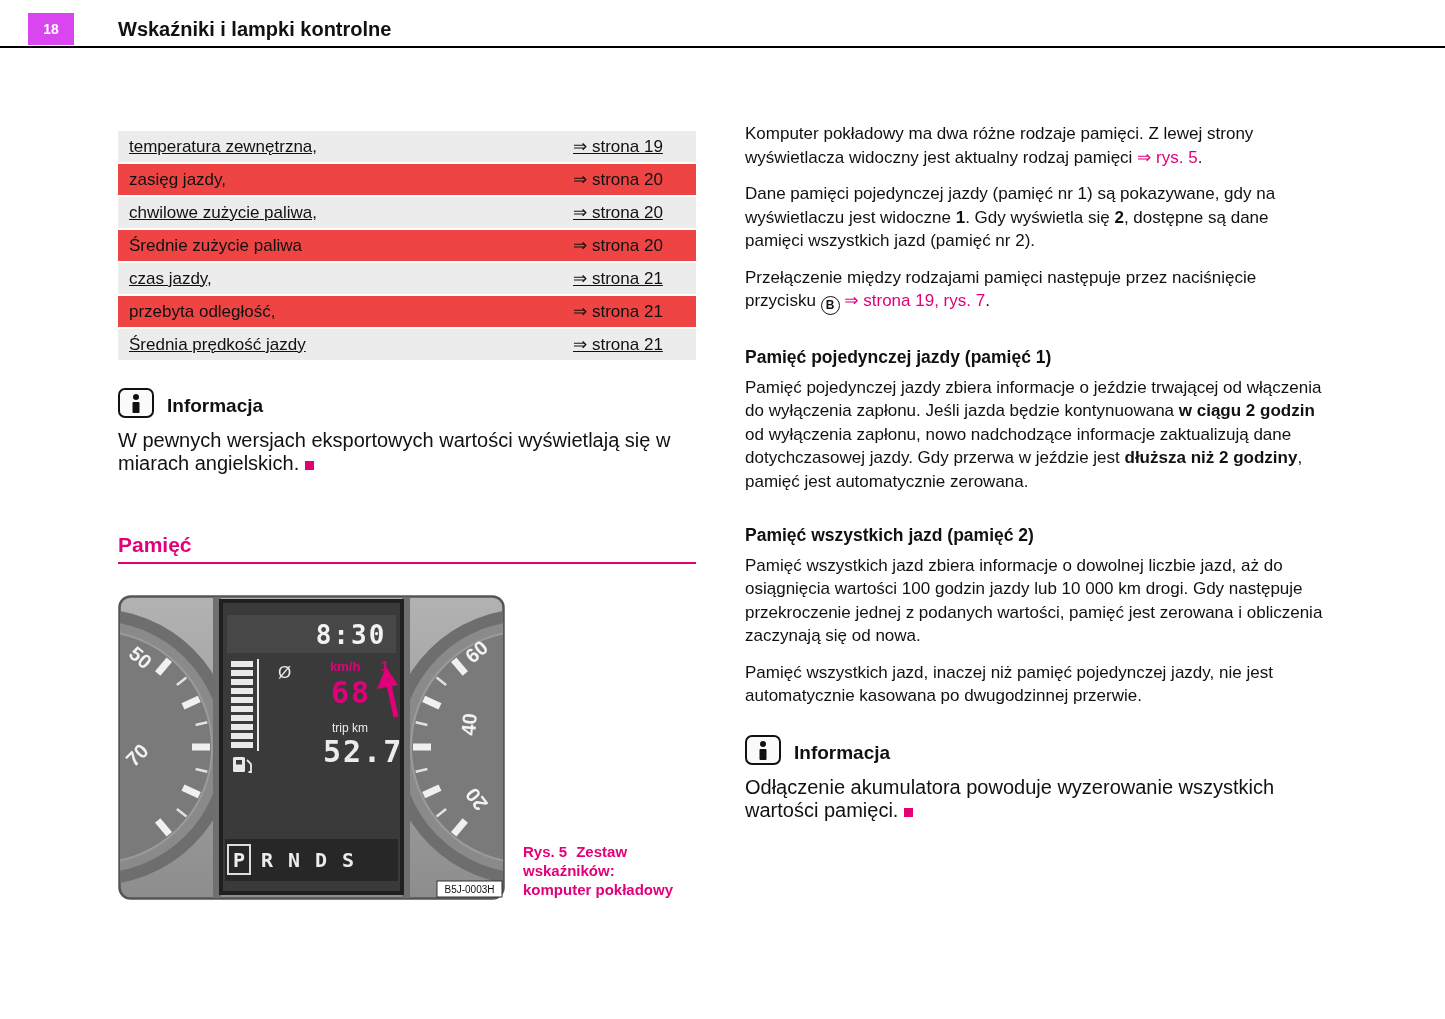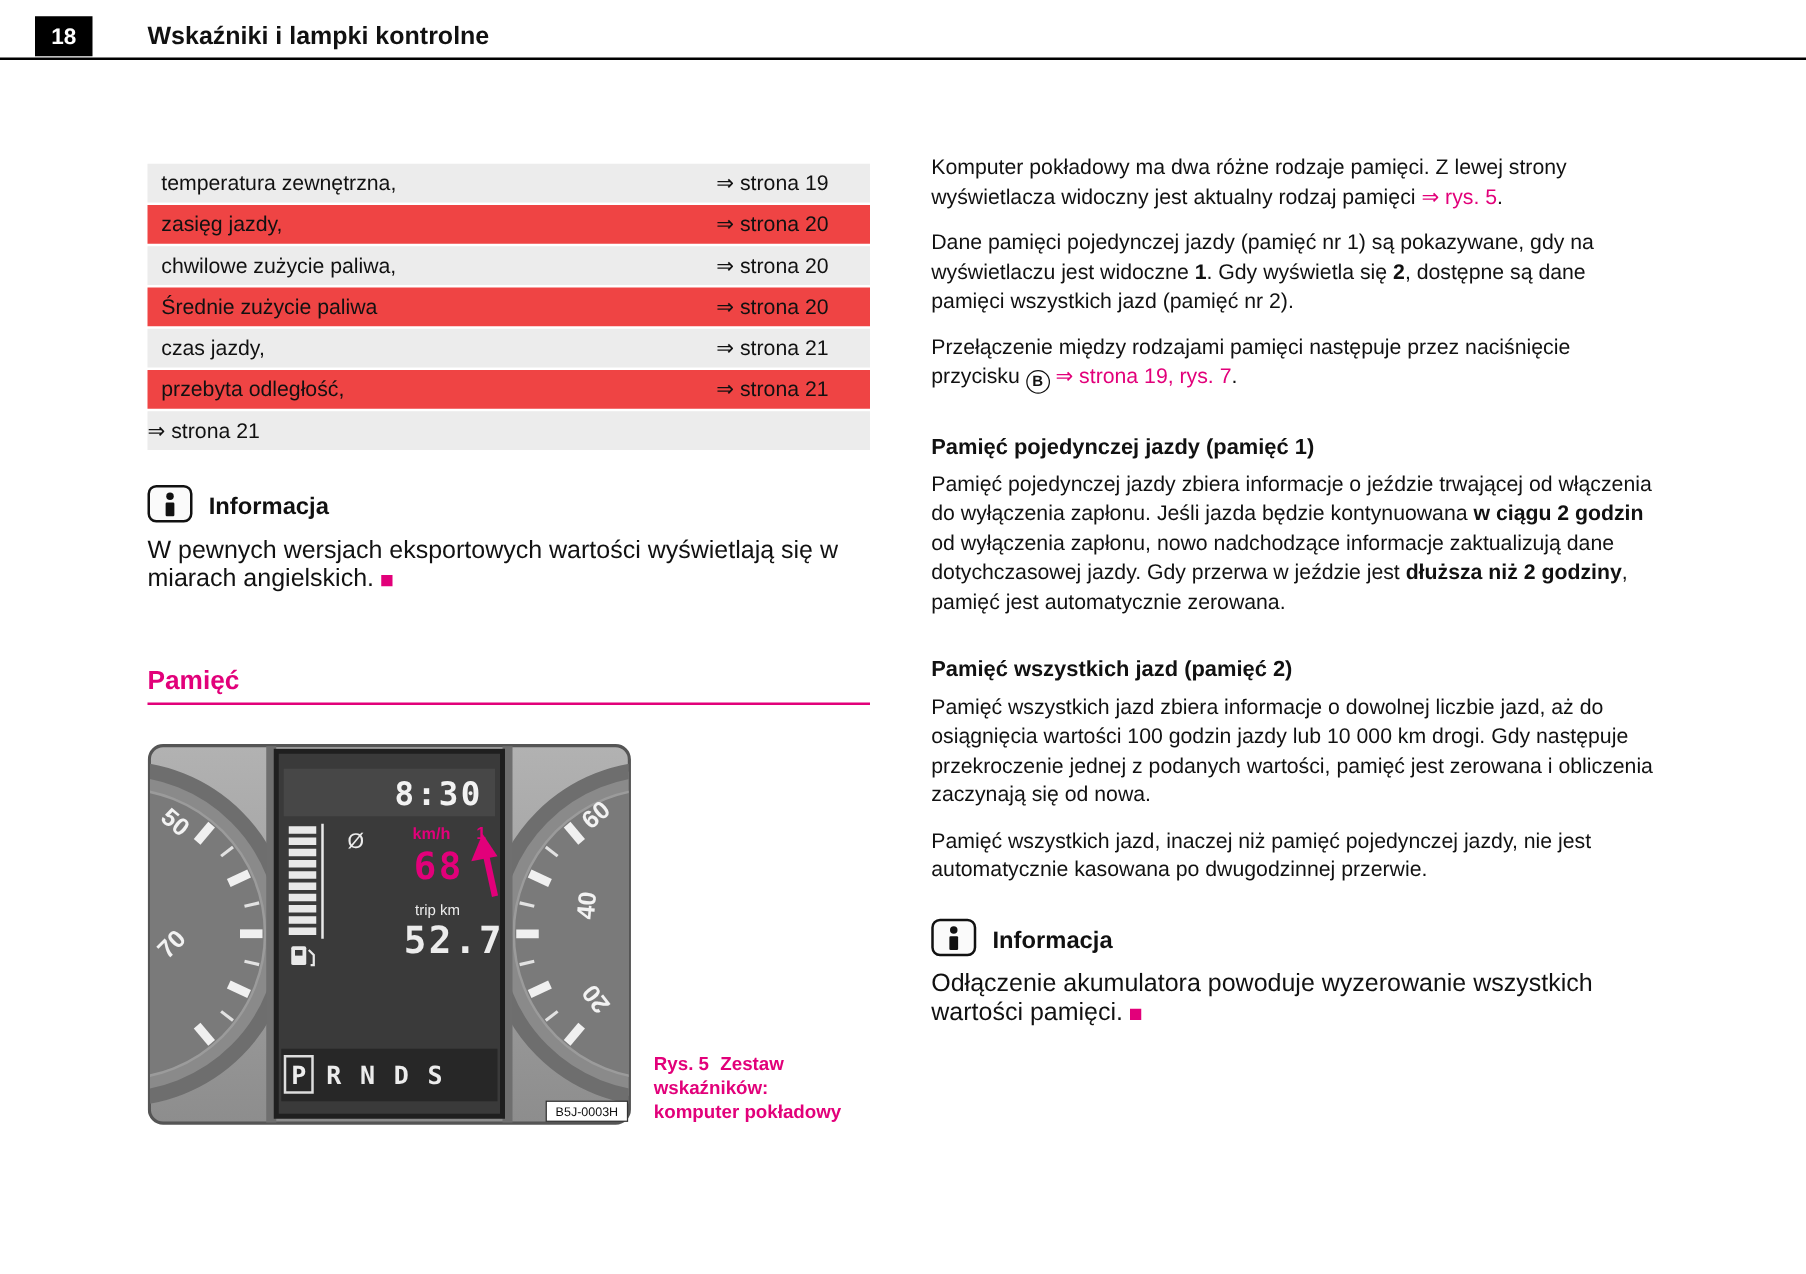--- a/index.html
+++ b/index.html
@@ -1,31 +1,31 @@
 <!DOCTYPE html>
 <html><head>
 <meta charset="utf-8">
 <style>
   :root{ --accent:#e2007a; }
   *{ margin:0; padding:0; box-sizing:border-box; }
   html,body{ background:#fff; }
   body{ width:1445px; height:1019px; font-family:"Liberation Sans", sans-serif; color:#111; position:relative; overflow:hidden; }
 
   
-  .page-num{ position:absolute; left:28px; top:13px; width:46px; height:32px; background:#000000; color:#fff;
-             display:flex; align-items:center; justify-content:center; font-weight:bold; font-size:18px; }
+  .page-num{ position:absolute; left:28px; top:13px; width:46px; height:32px; background:#d946ef; color:#fff;
+             display:flex; align-items:center; justify-content:center; font-weight:bold; font-size:14px; }
   .chapter-title{ position:absolute; left:118px; top:18px; font-size:20px; font-weight:bold; }
   .header-rule{ position:absolute; left:0; top:46px; width:1445px; height:2px; background:#000; }
 
   
   .left-col{ position:absolute; left:118px; top:131px; width:578px; }
 
   .spec-table{ width:578px; }
   .spec-row{ display:flex; align-items:center; height:31px; margin-bottom:2px; font-size:17px; }
-  .spec-row.odd{ background:#ececec; }
+  .spec-row.odd{ background:#ececec;text-decoration:underline; }
   .spec-row.even{ background:#ef4444; }
   .spec-label{ flex:1; padding-left:11px; }
   .spec-ref{ width:123px; }
 
   .info-note{ margin-top:28px; }
   .info-head{ display:flex; align-items:flex-end; gap:13px; }
   .info-icon{ width:36px; height:30px; border:2px solid #111; border-radius:7px; background:#fafafa; position:relative; flex:0 0 auto; }
   .info-icon::before{ content:""; position:absolute; left:50%; top:4px; transform:translateX(-50%); width:6px; height:6px; border-radius:50%; background:#111; }
   .info-icon::after{ content:""; position:absolute; left:50%; top:12px; transform:translateX(-50%); width:7px; height:11px; background:#111; border-radius:1px; }
   .info-heading{ font-size:19px; font-weight:bold; line-height:1; padding-bottom:3px; }
@@ -83,20 +83,21 @@
     </div>
     <div class="spec-row odd">
       <span class="spec-label">czas jazdy,</span>
       <span class="spec-ref">⇒ strona 21</span>
     </div>
     <div class="spec-row even">
       <span class="spec-label">przebyta odległość,</span>
       <span class="spec-ref">⇒ strona 21</span>
     </div>
     <div class="spec-row odd">
+      <span class="spec-label">Średnia prędkość jazdy</span>
       <span class="spec-ref">⇒ strona 21</span>
     </div>
   </div>
 
   <section class="info-note">
     <div class="info-head">
       <span class="info-icon"></span>
       <span class="info-heading">Informacja</span>
     </div>
     <p class="note-text"><span>W pewnych wersjach eksportowych wartości wyświetlają się w miarach angielskich.</span><span class="end-marker"></span></p>

